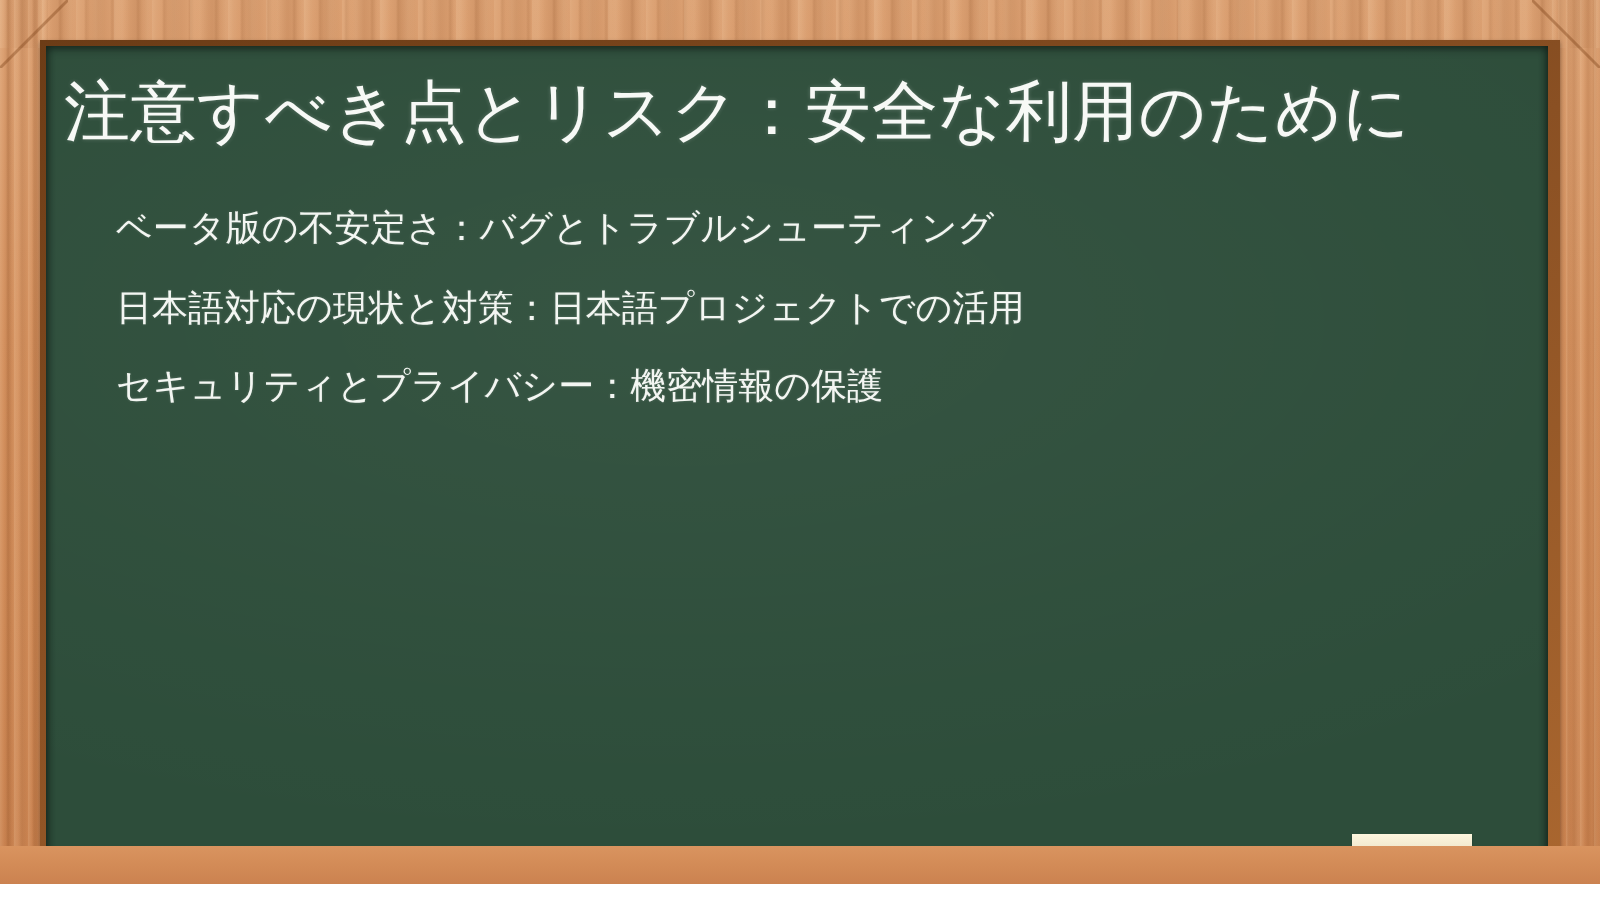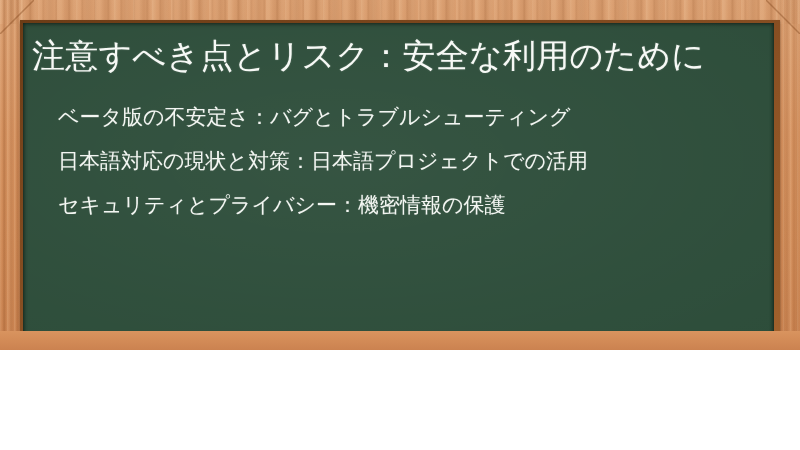--- a/index.html
+++ b/index.html
@@ -8,21 +8,21 @@
     padding: 0;
     background: #ffffff;
   }
   body {
     font-family: "DejaVu Sans", "Liberation Sans", sans-serif;
   }
 
   .slide {
     position: relative;
     width: 800px;
-    height: 350px;
+    height: 442px;
     overflow: hidden;
     background: #14532d;
   }
 
   
   .frame {
     position: absolute;
     inset: 0;
     background:
       repeating-linear-gradient(
@@ -173,21 +173,21 @@
     padding-left: 0;
   }
 
   .bullet-list {
     list-style: none;
     margin: 23px 0 0 0;
     padding: 0 0 0 26px;
   }
 
   .bullet-item {
-    font-size: 21px;
+    font-size: 18px;
     line-height: 1.47;
     color: #f3f6f2;
     margin-bottom: 13px;
     text-shadow: 0 0 1.5px rgba(255,255,255,0.18);
     padding-right: 18px;
   }
   .bullet-item:last-child { margin-bottom: 0; }
 </style>
 </head>
 <body>

